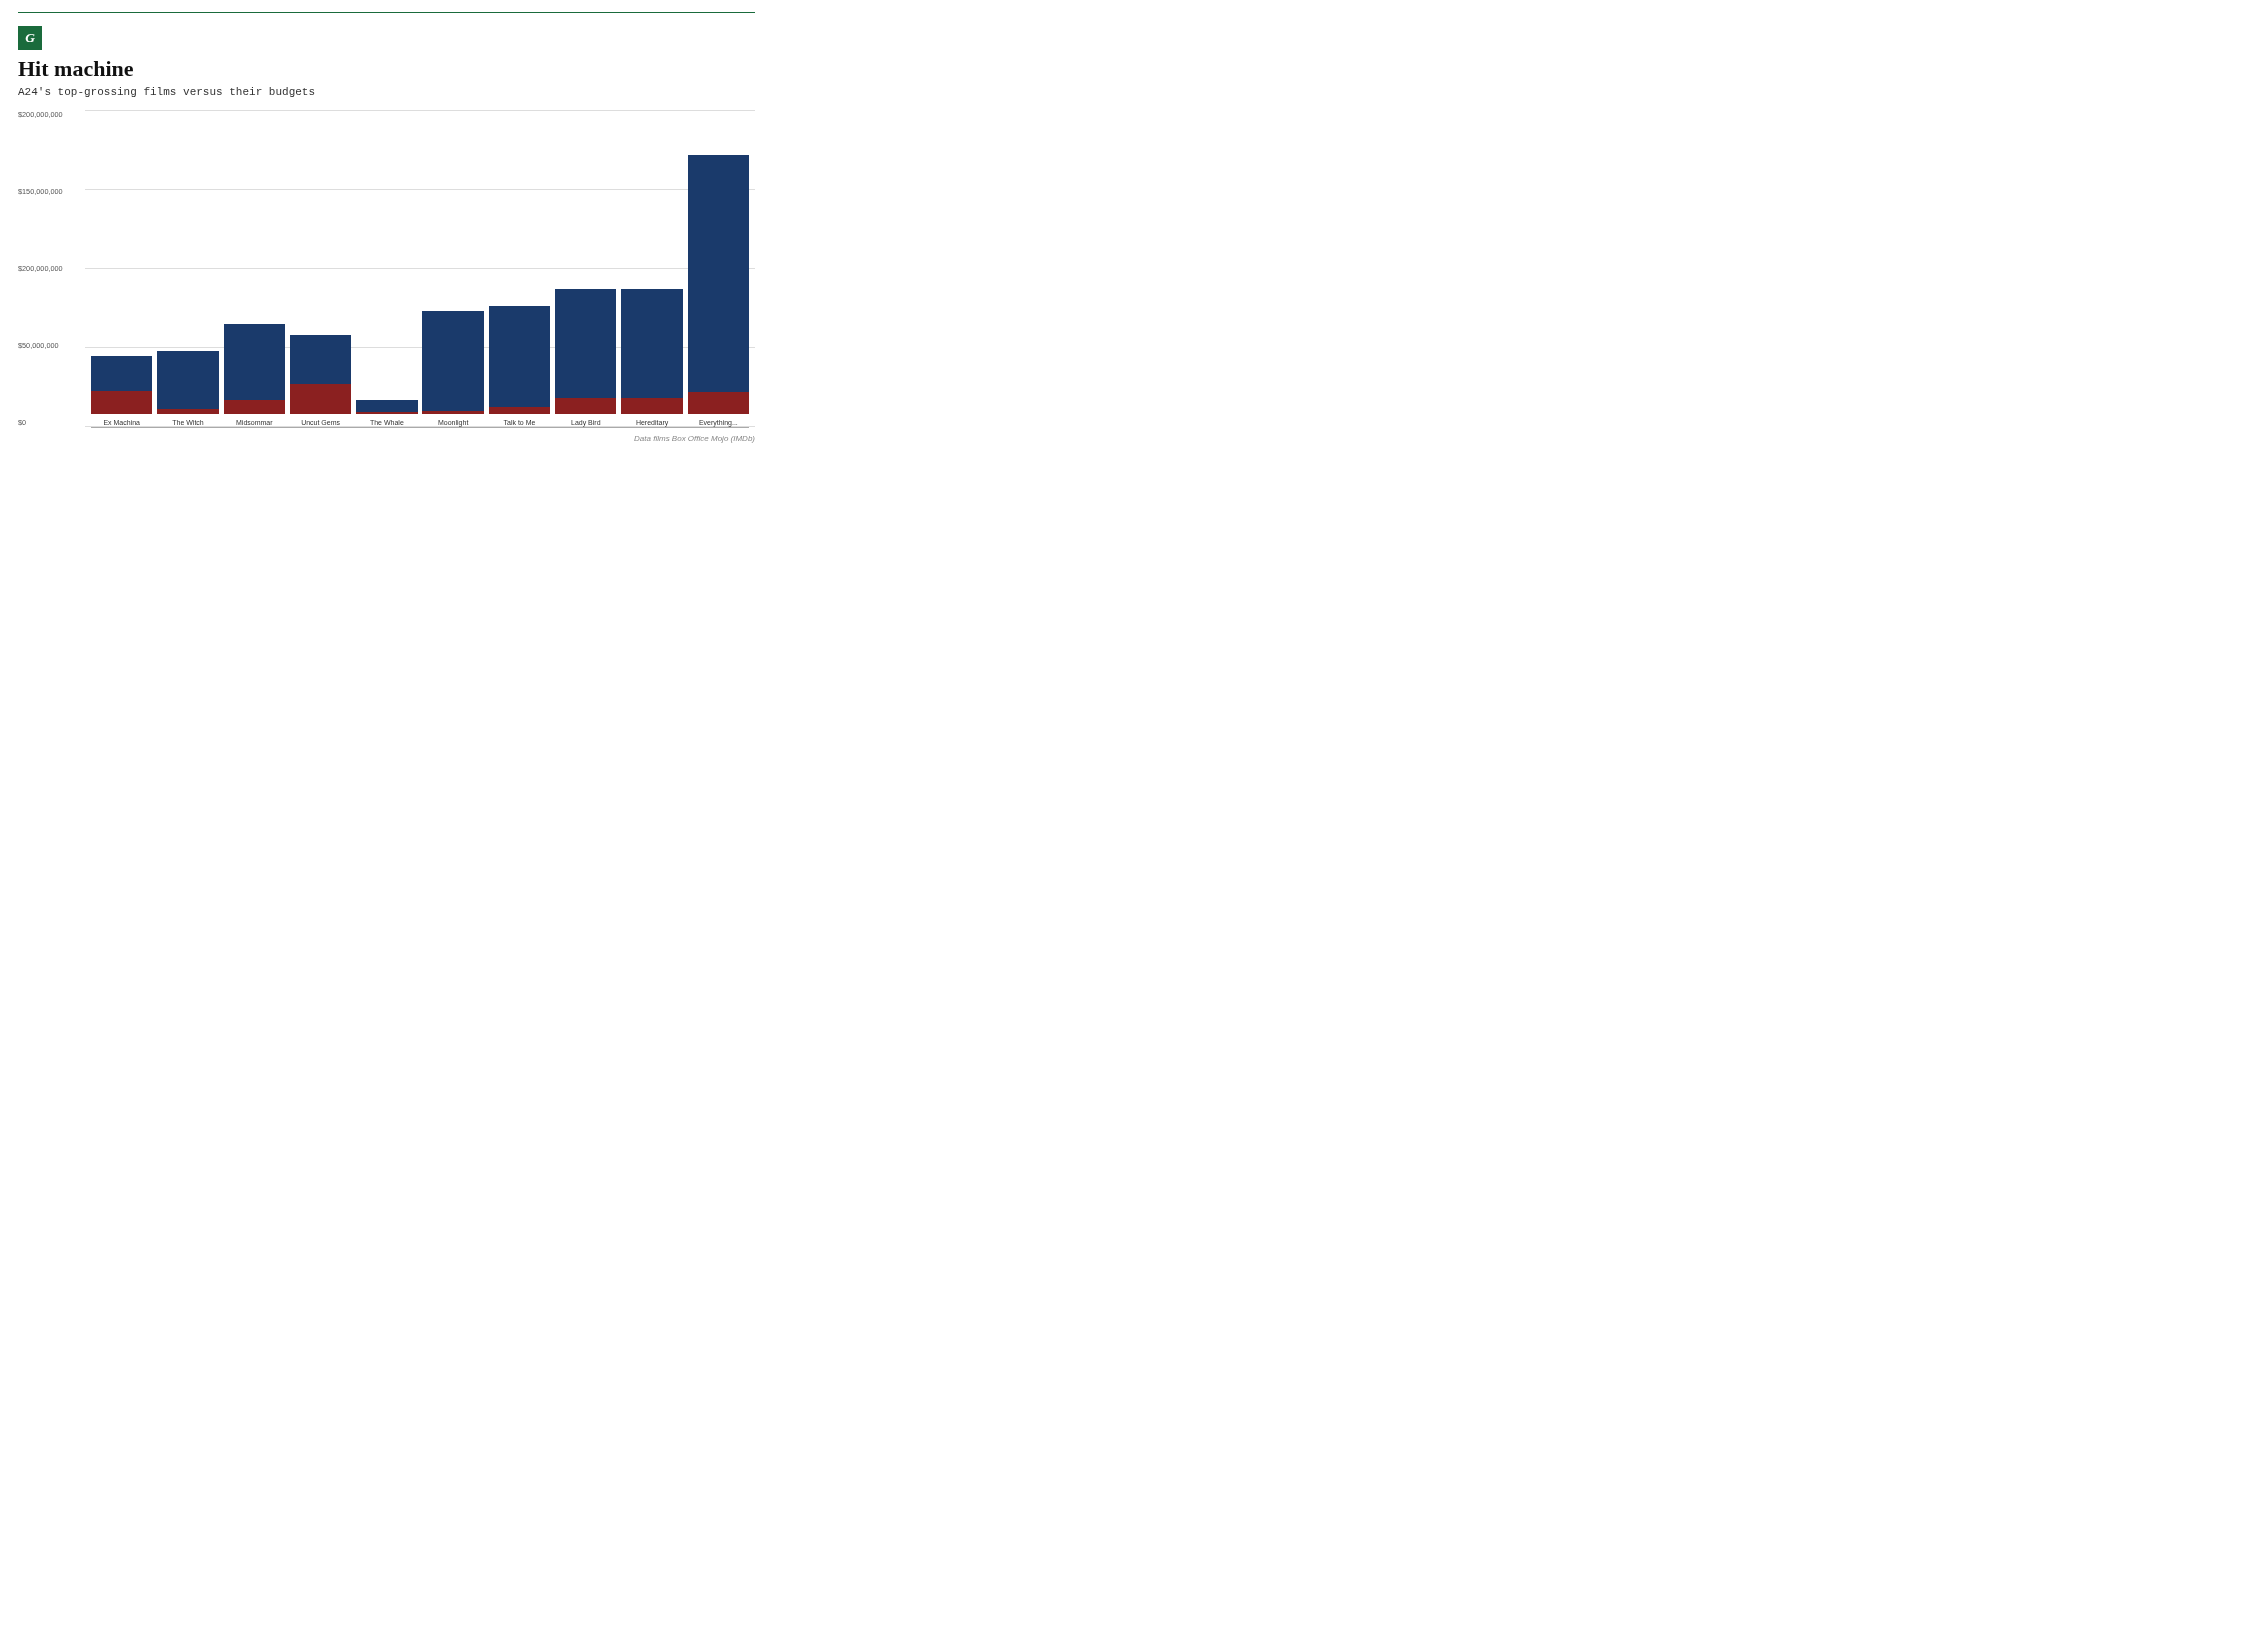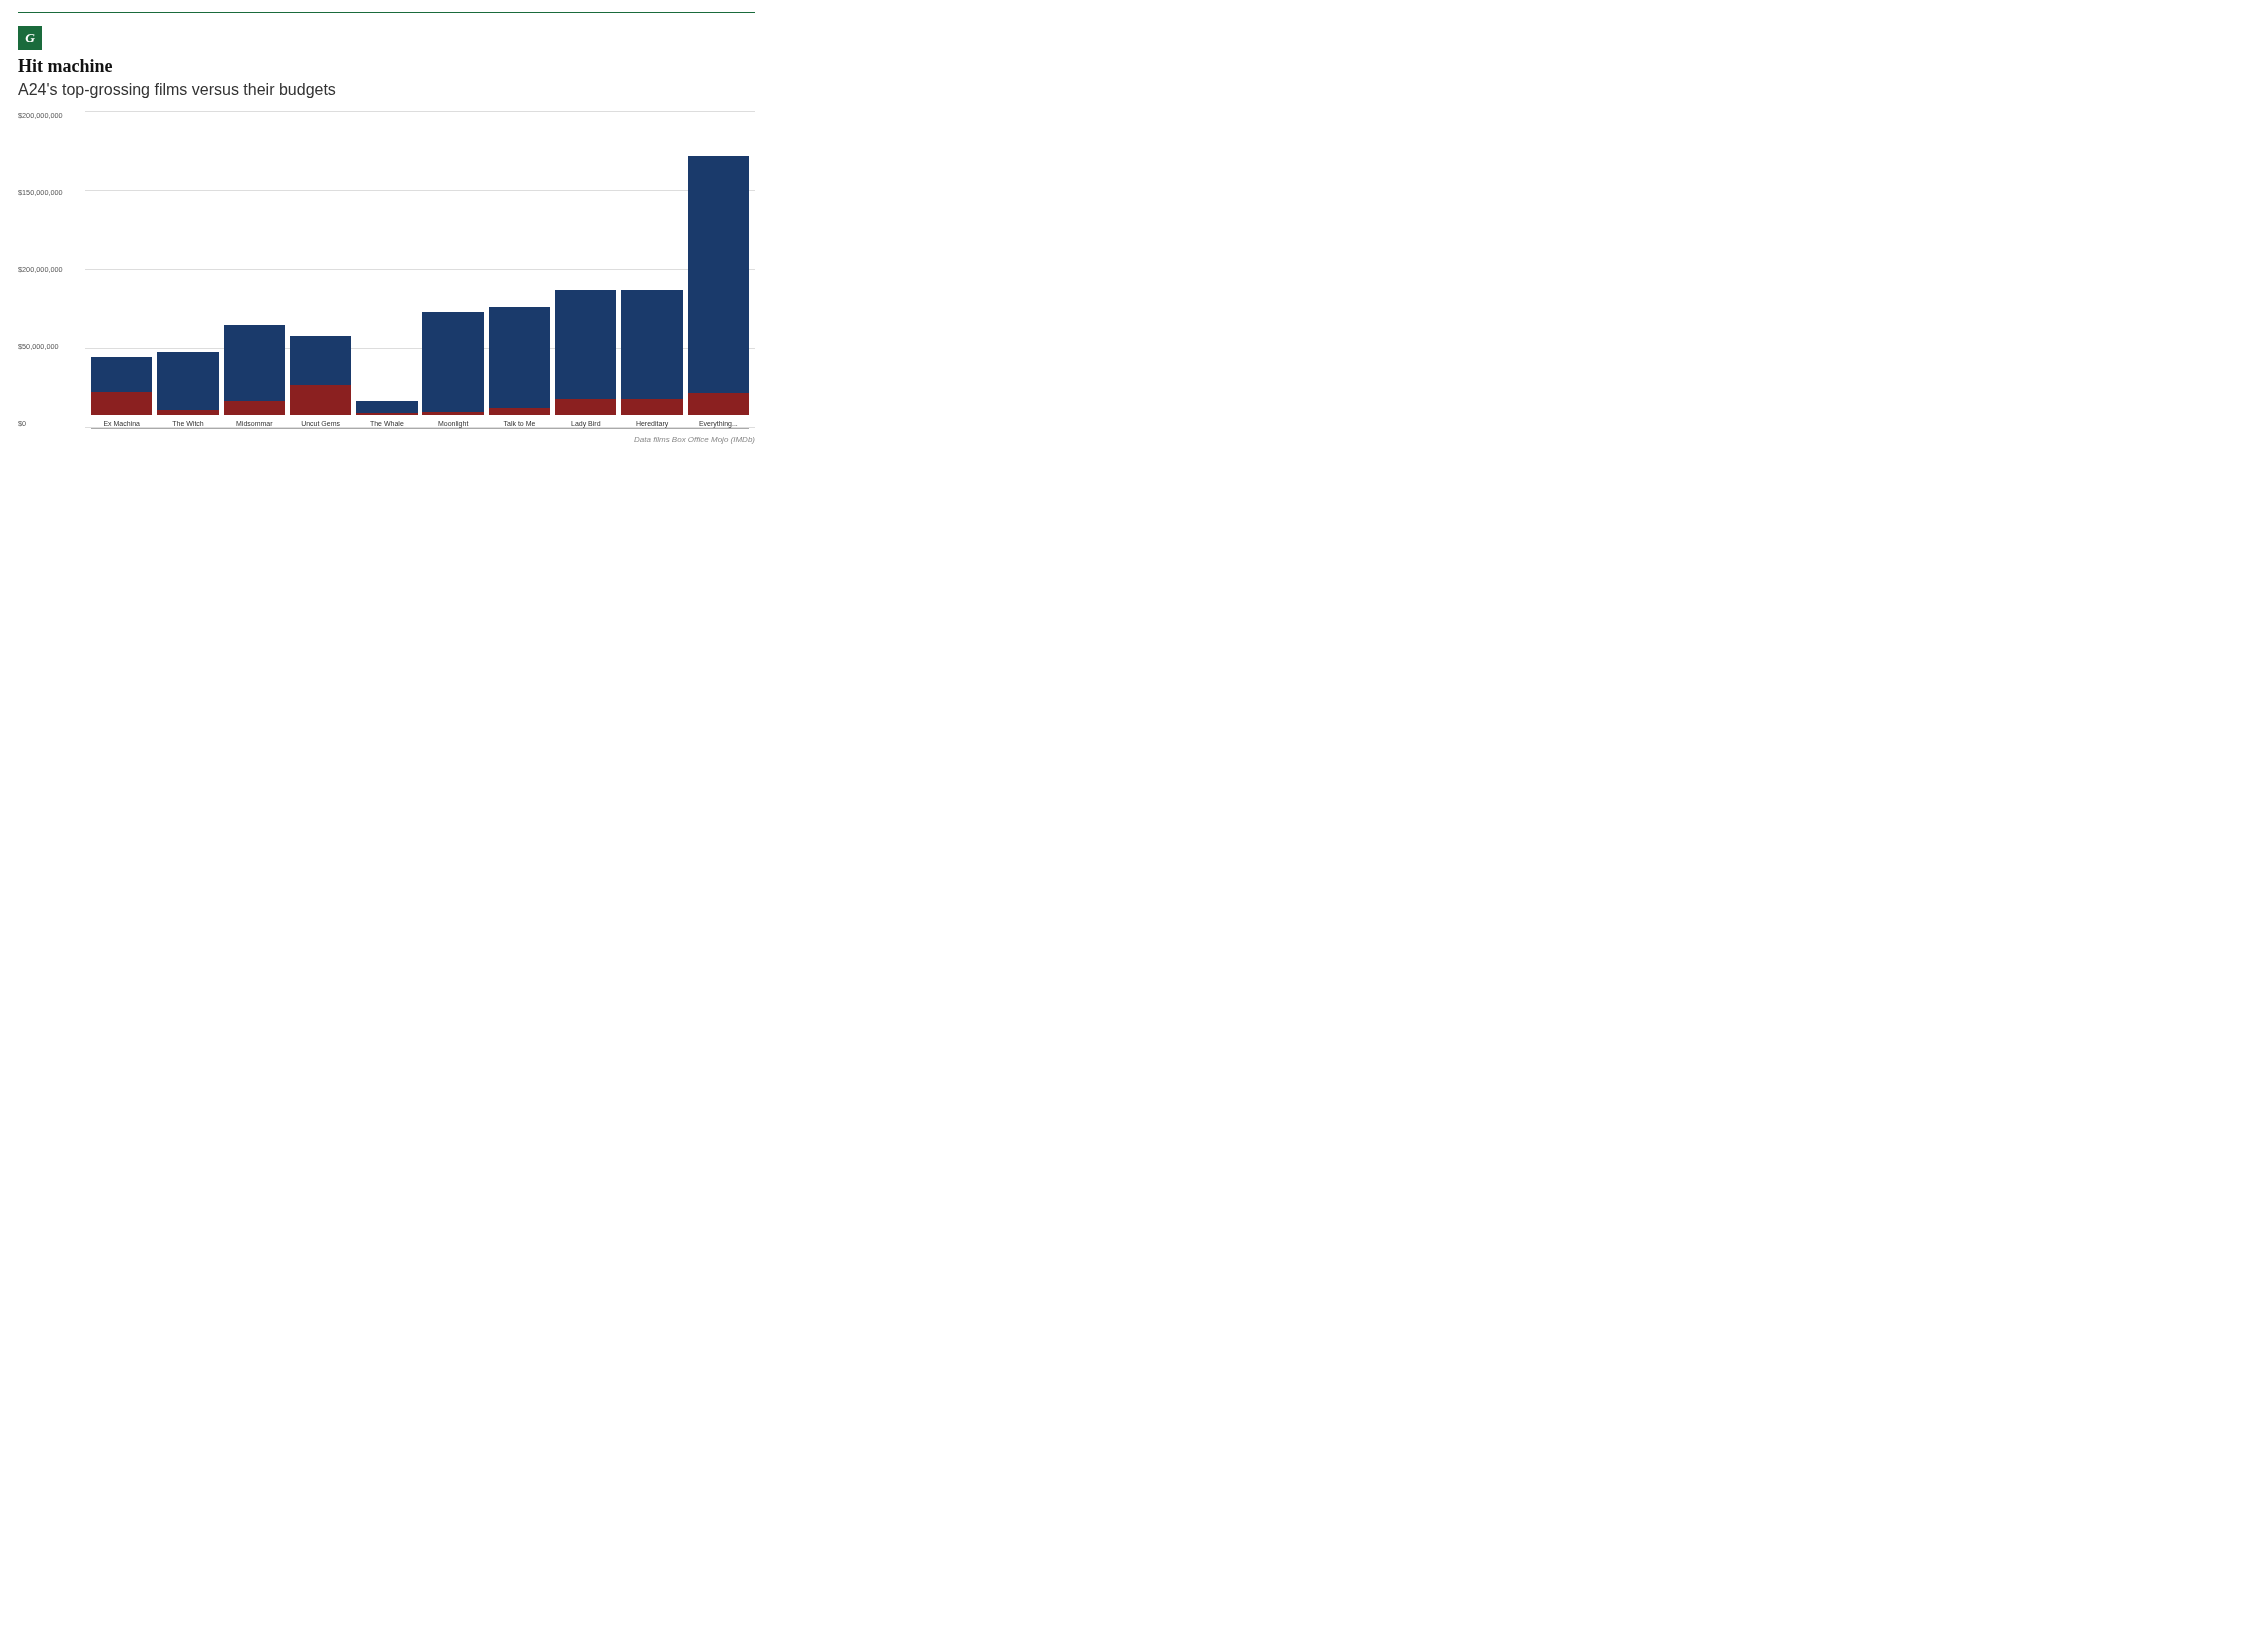--- a/index.html
+++ b/index.html
@@ -21,31 +21,31 @@
       justify-content: center;
       background: #1a6b3c;
       color: white;
       font-size: 13.4px;
       font-weight: bold;
       width: 24px;
       height: 24px;
       font-style: italic;
     }
     .title {
-      font-size: 18px;
+      font-size: 22px;
       font-weight: bold;
       color: #111;
       margin-bottom: 3.7px;
       font-family: Georgia, serif;
     }
     .subtitle {
-      font-size: 16px;
+      font-size: 11px;
       color: #333;
       margin-bottom: 12px;
-      font-family: Liberation Sans, sans-serif;
+      font-family: Liberation Mono, monospace;
     }
     .chart-area {
       position: relative;
       width: 100%;
       padding-left: 67px;
     }
     .y-axis-labels {
       position: absolute;
       left: 0;
       top: 0;

